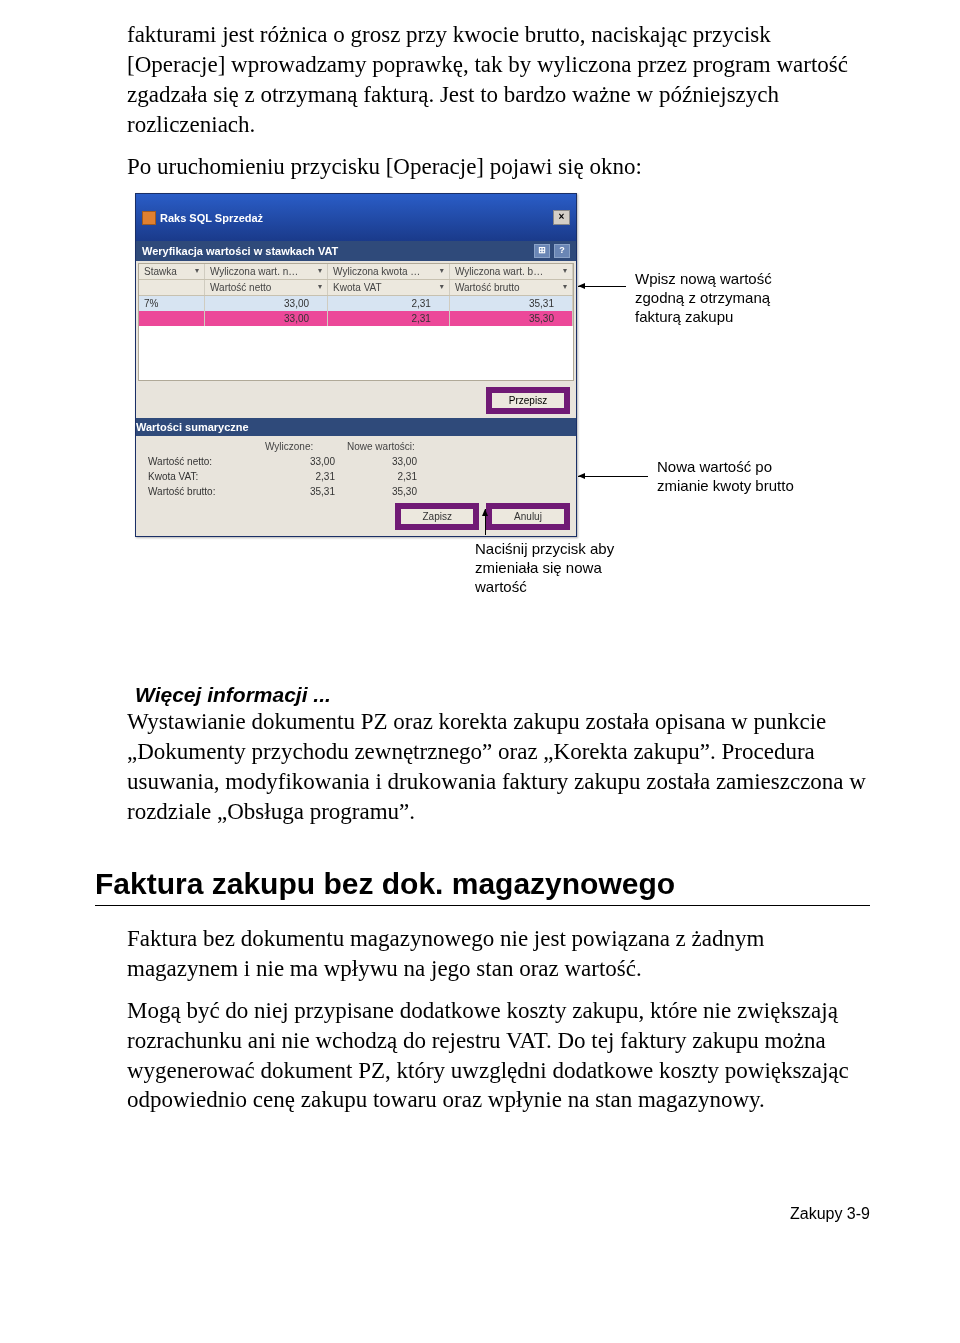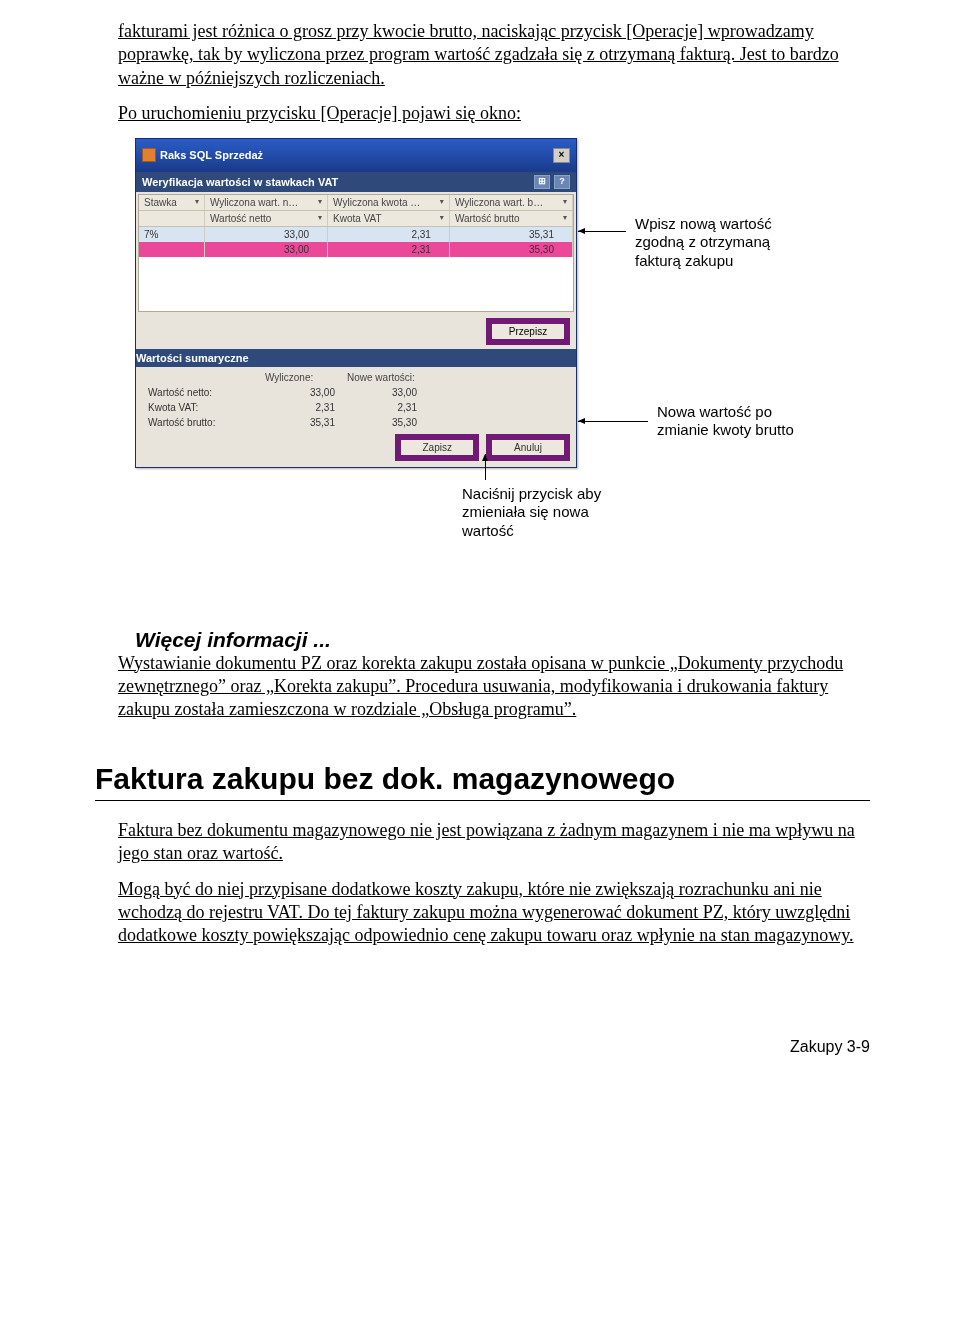--- a/index.html
+++ b/index.html
@@ -9,24 +9,23 @@
     background: #fff;
     color: #000;
     width: 960px;
   }
   .page {
     padding: 20px 90px 40px 110px;
     box-sizing: border-box;
     position: relative;
   }
   p.body-text {
-    font-size: 18px;
+    font-size: 23px;
     line-height: 1.3;
-    margin: 0 0 12px 8px;
-    text-decoration: underline;
+    margin: 0 0 12px 17px;
   }
   .indent-block {
     margin-left: 25px;
   }
   
   .shot-wrap {
     position: relative;
     margin: 10px 0 30px 25px;
     height: 430px;
   }
@@ -39,21 +38,21 @@
     background: #e8e4dc;
     font-family: Tahoma, Arial, sans-serif;
     font-size: 11px;
     box-shadow: 1px 1px 2px rgba(0,0,0,0.3);
   }
   .titlebar {
     background: linear-gradient(#2a5dc7, #1a3a8a);
     color: #fff;
     font-size: 11px;
     font-weight: bold;
-    padding: 9px 6px;
+    padding: 16px 6px;
     display: flex;
     align-items: center;
     justify-content: space-between;
   }
   .titlebar .left {
     display: flex;
     gap: 4px;
     align-items: center;
   }
   .titlebar .close {
@@ -339,21 +338,21 @@
       </div>
     </div>
 
     <div class="arrow-left" style="left:443px; top:93px; width:48px;"></div>
     <div class="anno" style="left:500px; top:77px; width:170px;">Wpisz nową wartość zgodną z otrzymaną fakturą zakupu</div>
 
     <div class="arrow-left" style="left:443px; top:283px; width:70px;"></div>
     <div class="anno" style="left:522px; top:265px; width:140px;">Nowa wartość po zmianie kwoty brutto</div>
 
     <div class="arrow-up" style="left:350px; top:316px; height:26px;"></div>
-    <div class="anno" style="left:327px; top:347px; width:160px;">Naciśnij przycisk aby zmieniała się nowa wartość</div>
+    <div class="anno" style="left:340px; top:347px; width:160px;">Naciśnij przycisk aby zmieniała się nowa wartość</div>
   </div>
 
   <div class="more-info-head">Więcej informacji ...</div>
   <p class="body-text indent-block">Wystawianie dokumentu PZ oraz korekta zakupu została opisana w punkcie „Dokumenty przychodu zewnętrznego” oraz „Korekta zakupu”. Procedura usuwania, modyfikowania i drukowania faktury zakupu została zamieszczona w rozdziale „Obsługa programu”.</p>
 
   <h1 class="section">Faktura zakupu bez dok. magazynowego</h1>
   <hr class="section-rule">
 
   <p class="body-text indent-block">Faktura bez dokumentu magazynowego nie jest powiązana z żadnym magazynem i nie ma wpływu na jego stan oraz wartość.</p>
   <p class="body-text indent-block">Mogą być do niej przypisane dodatkowe koszty zakupu, które nie zwiększają rozrachunku ani nie wchodzą do rejestru VAT. Do tej faktury zakupu można wygenerować dokument PZ, który uwzględni dodatkowe koszty powiększając odpowiednio cenę zakupu towaru oraz wpłynie na stan magazynowy.</p>

